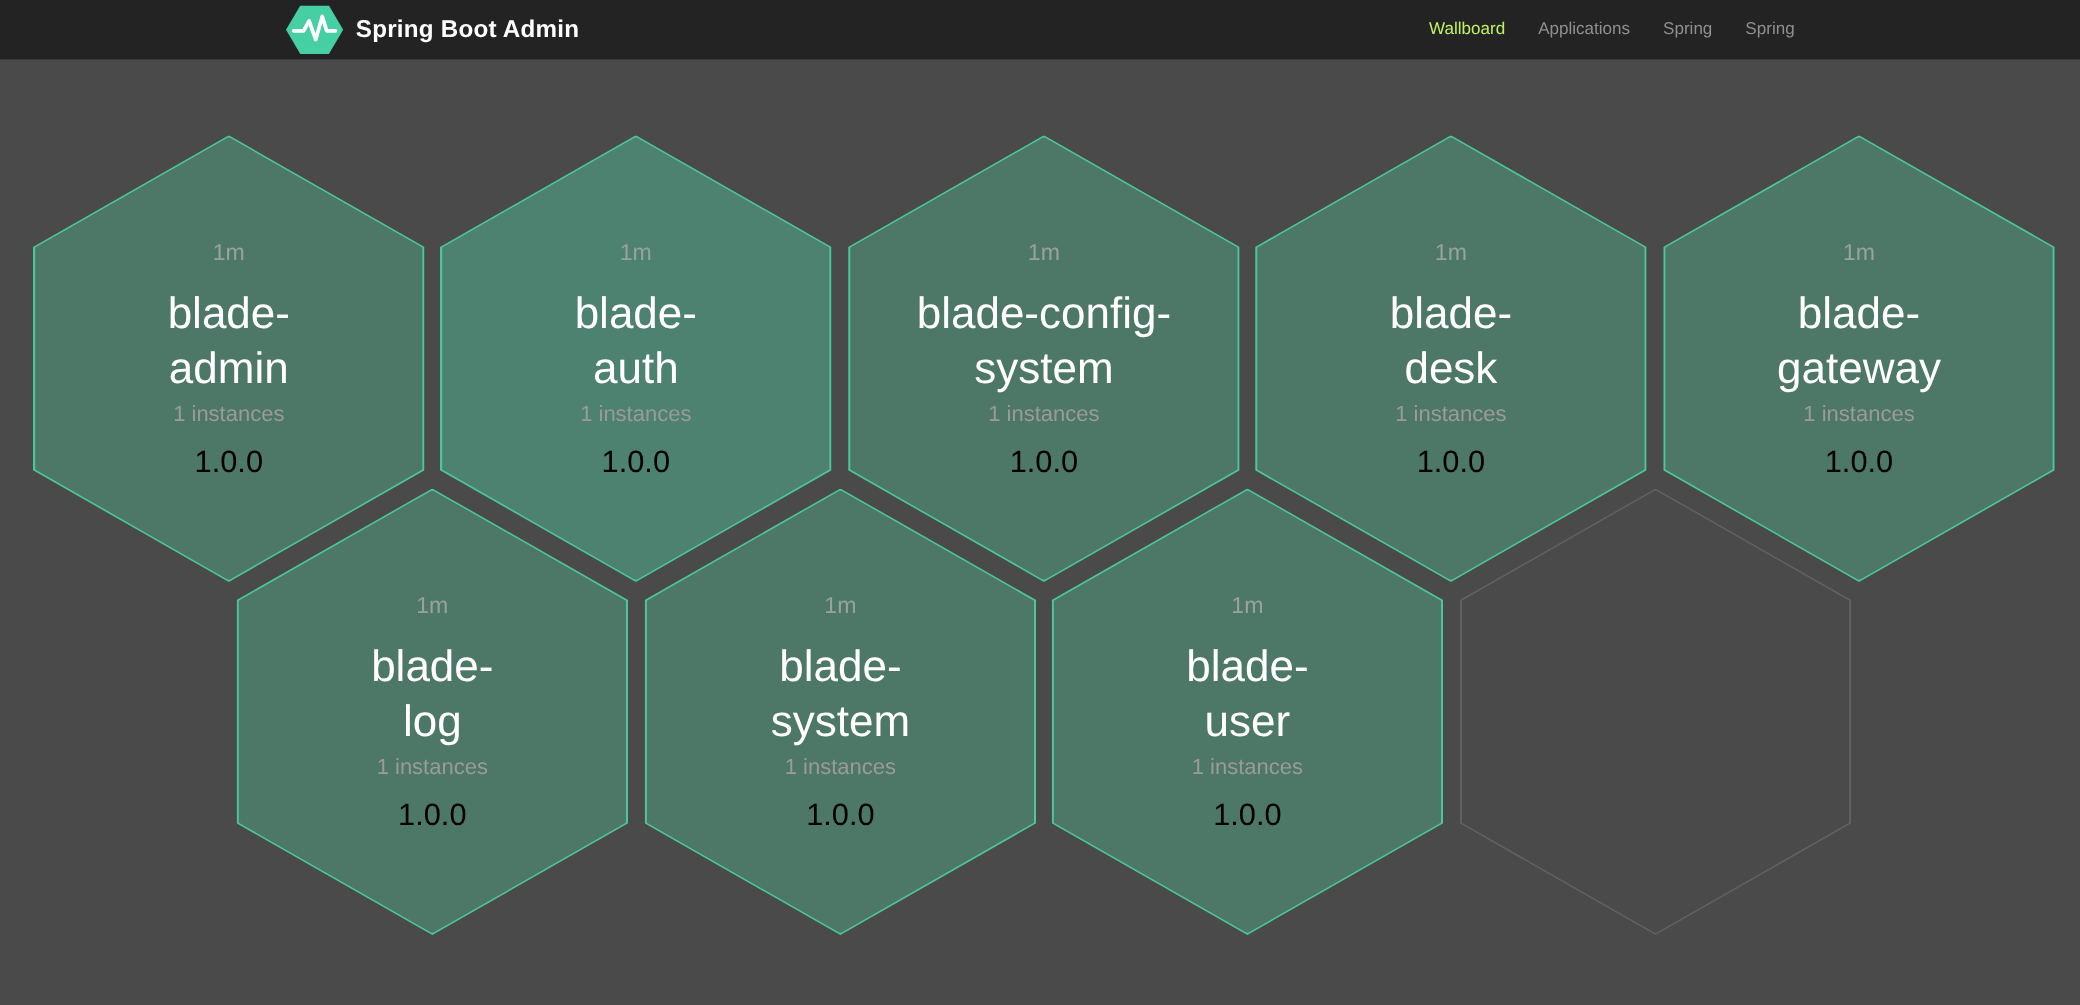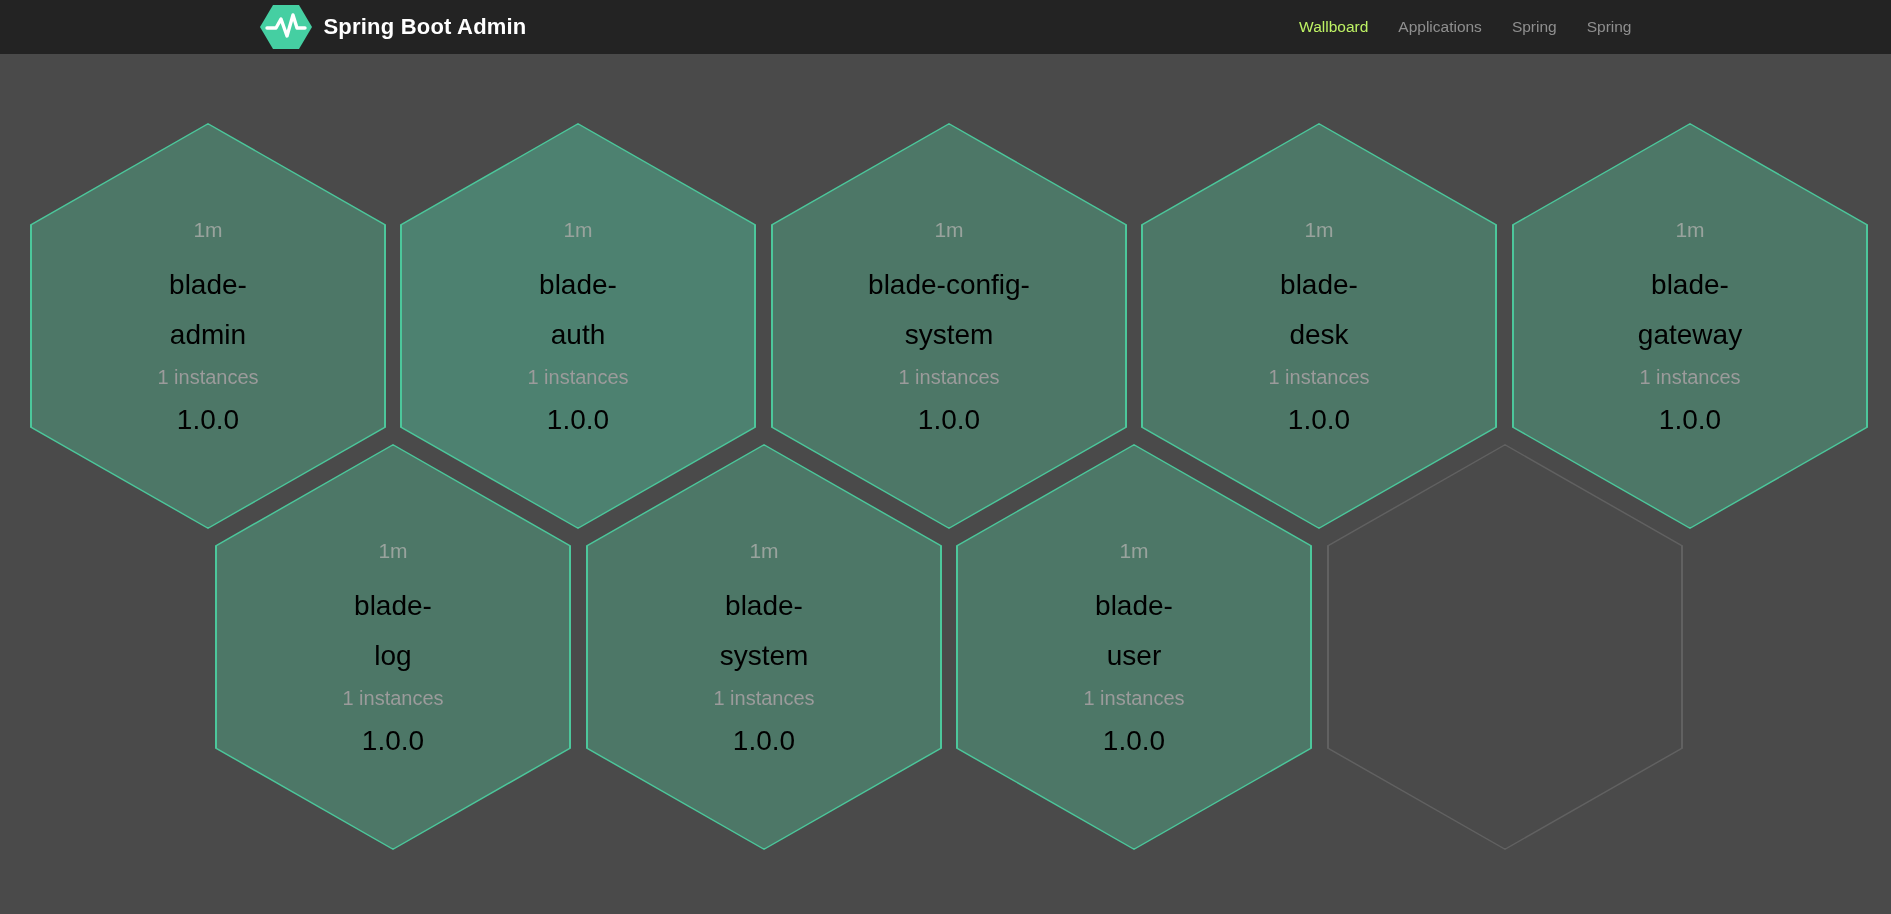--- a/index.html
+++ b/index.html
@@ -86,22 +86,22 @@
   .hex.bright .hex-inner{ background:var(--hex-fill-bright); }
   .hex.empty{ background:var(--empty-border); cursor:default; }
   .hex.empty .hex-inner{ background:var(--page-bg); }
   .uptime{
     color:#99a39d;
     font-size:21px;
     line-height:26px;
     margin-bottom:17px;
   }
   .app-name{
-    color:#000000;
-    font-size:28px;
+    color:#ffffff;
+    font-size:40px;
     line-height:50px;
     white-space:pre-line;
     font-weight:400;
   }
   .instances{
     color:#9b9b9b;
     font-size:20px;
     line-height:30px;
     margin-top:2px;
   }

